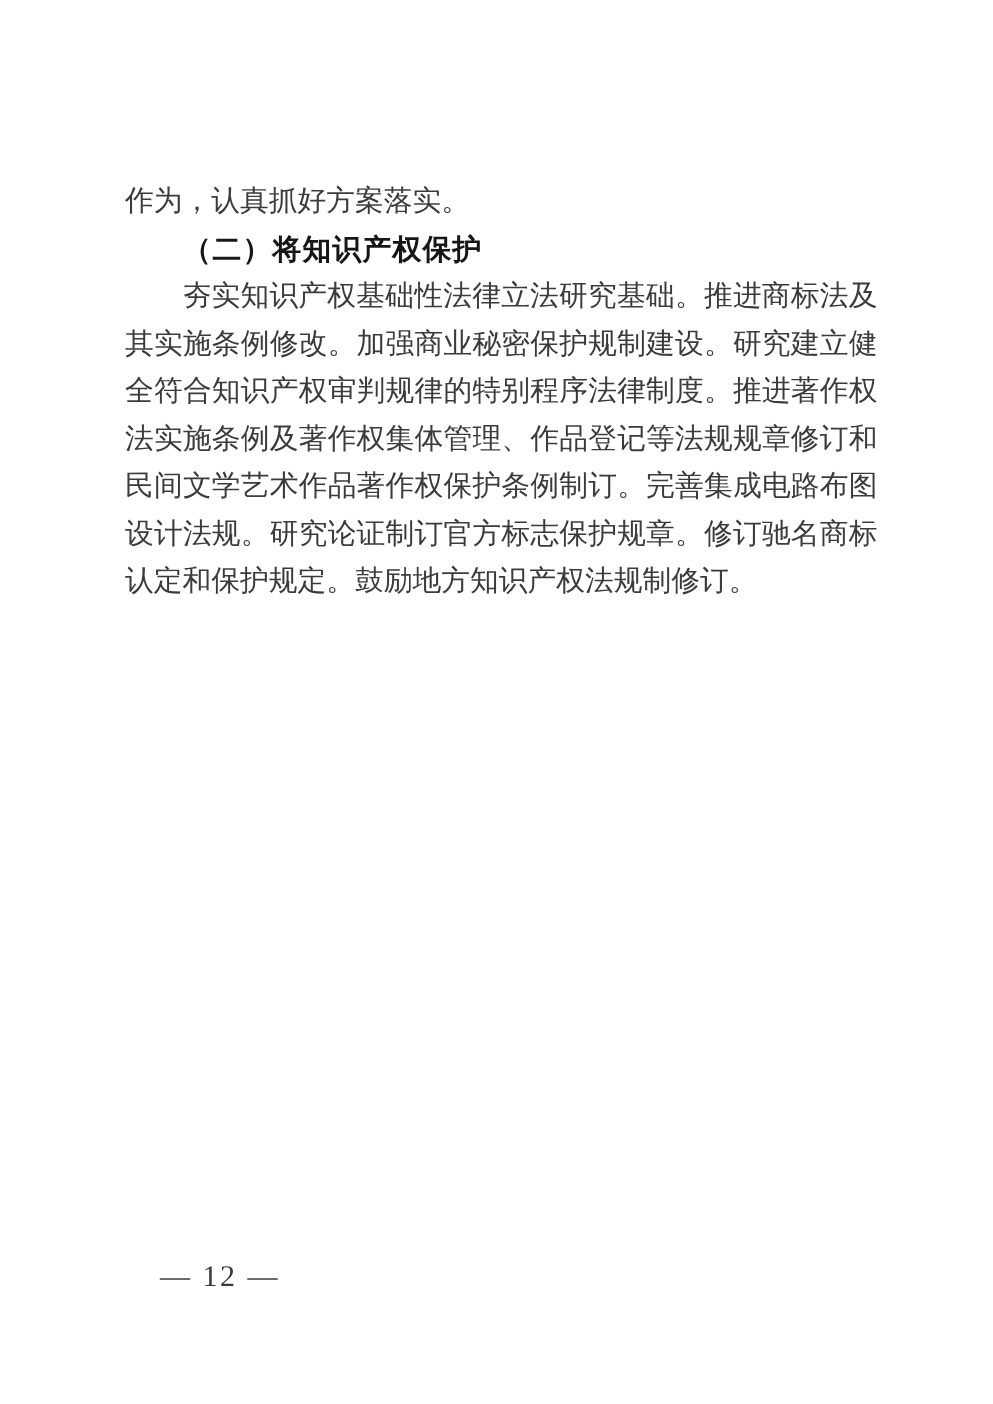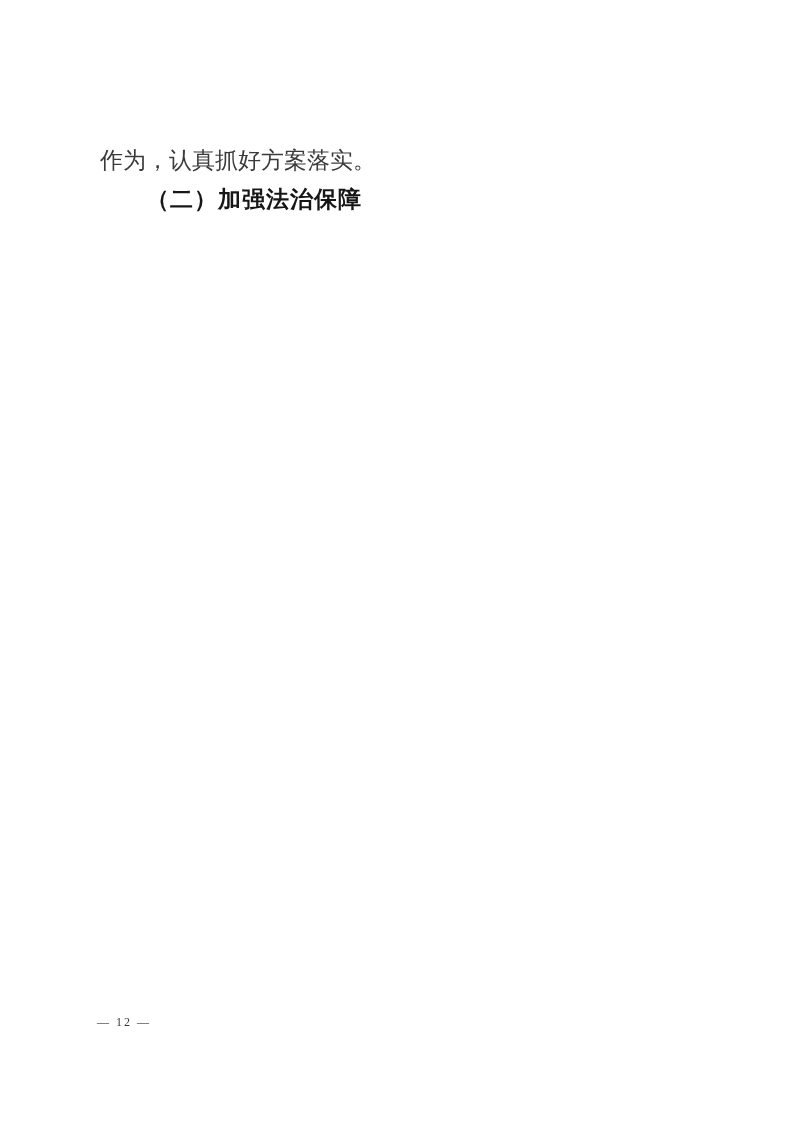--- a/index.html
+++ b/index.html
@@ -37,40 +37,41 @@
     font-family: "Liberation Sans", "DejaVu Sans", sans-serif;
     font-weight: 700;
     font-size: 23px;
     line-height: 38px;
     color: #161616;
     text-indent: 2em;
     letter-spacing: 1px;
   }
   .page-footer {
     position: absolute;
-    left: 97px;
+    left: 128px;
     top: 1008px;
     font-family: "Liberation Serif", "DejaVu Serif", serif;
-    font-size: 12px;
+    font-size: 24px;
     line-height: 28px;
     color: #3b3b3b;
     letter-spacing: 2px;
     white-space: pre;
   }
 </style>
 </head>
 <body>
 
 <div class="page">
   <div class="content">
 
     <p class="body-line">作为，认真抓好方案落实。</p>
 
-    <h2 class="section-heading">（二）加强法治保障</h2>
+    <h2 class="section-heading">（二）将知识产权保护</h2>
 
+    <p class="body-para">夯实知识产权基础性法律立法研究基础。推进商标法及其实施条例修改。加强商业秘密保护规制建设。研究建立健全符合知识产权审判规律的特别程序法律制度。推进著作权法实施条例及著作权集体管理、作品登记等法规规章修订和民间文学艺术作品著作权保护条例制订。完善集成电路布图设计法规。研究论证制订官方标志保护规章。修订驰名商标认定和保护规定。鼓励地方知识产权法规制修订。</p>
 
 
 
 
 
   </div>
 
   <div class="page-footer">— 12 —</div>
 </div>
 

